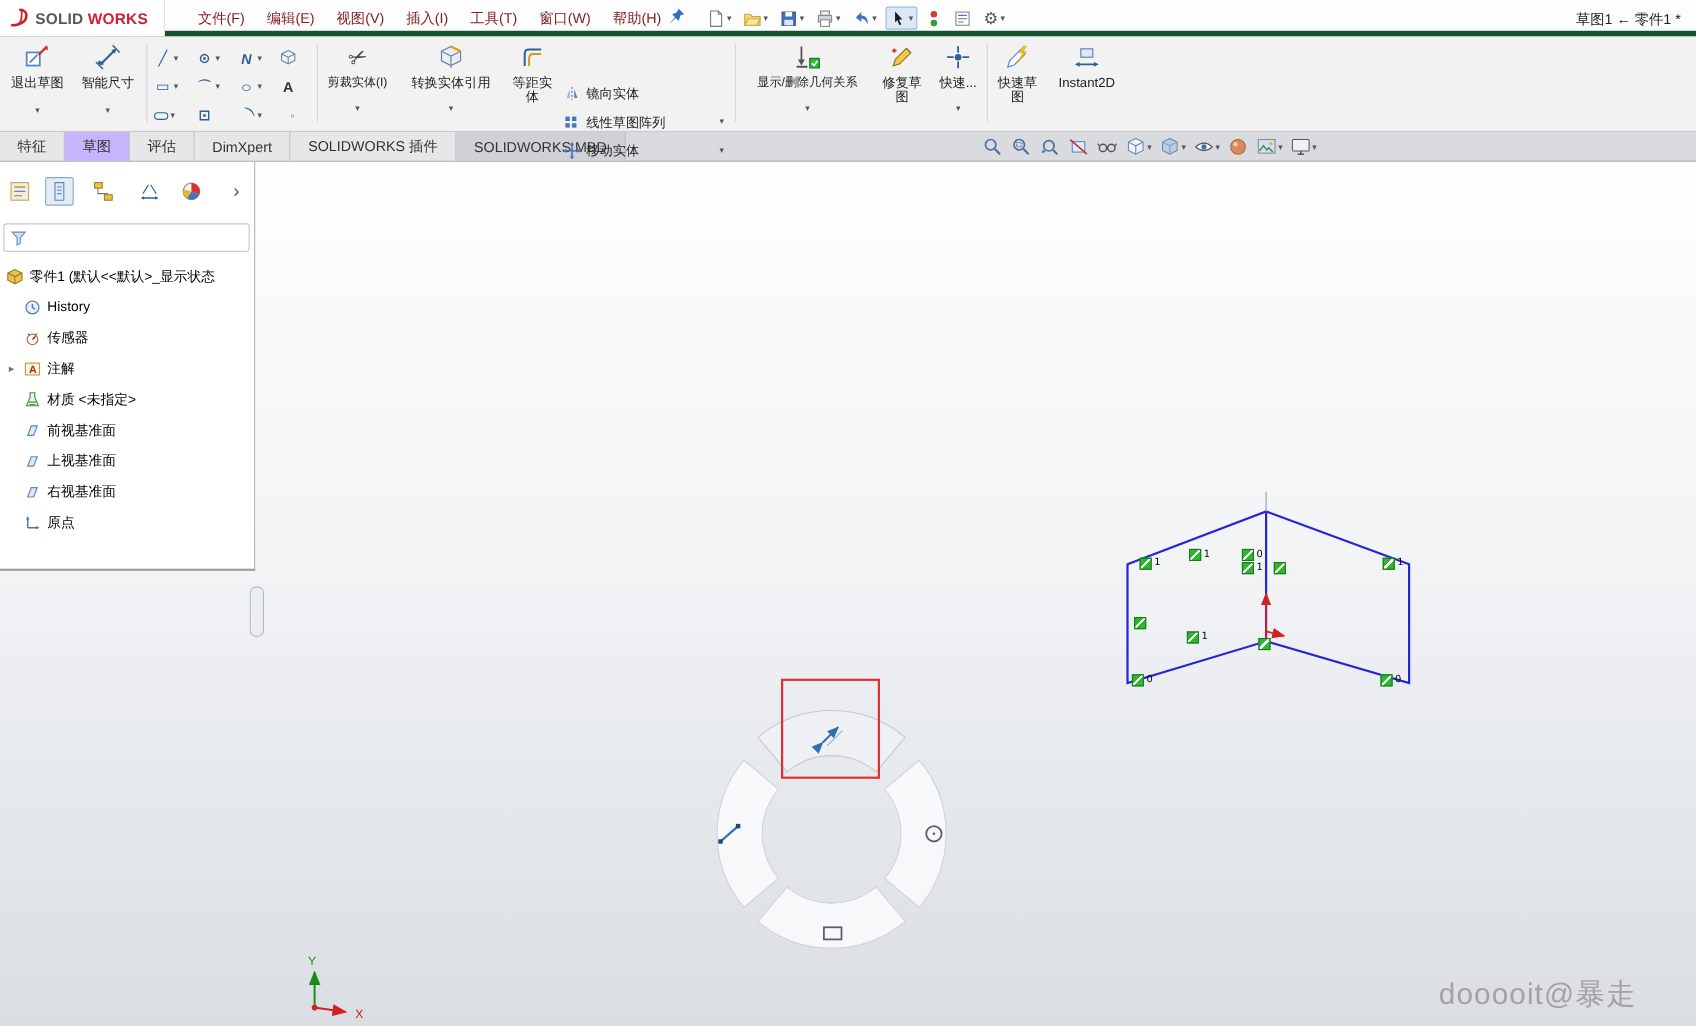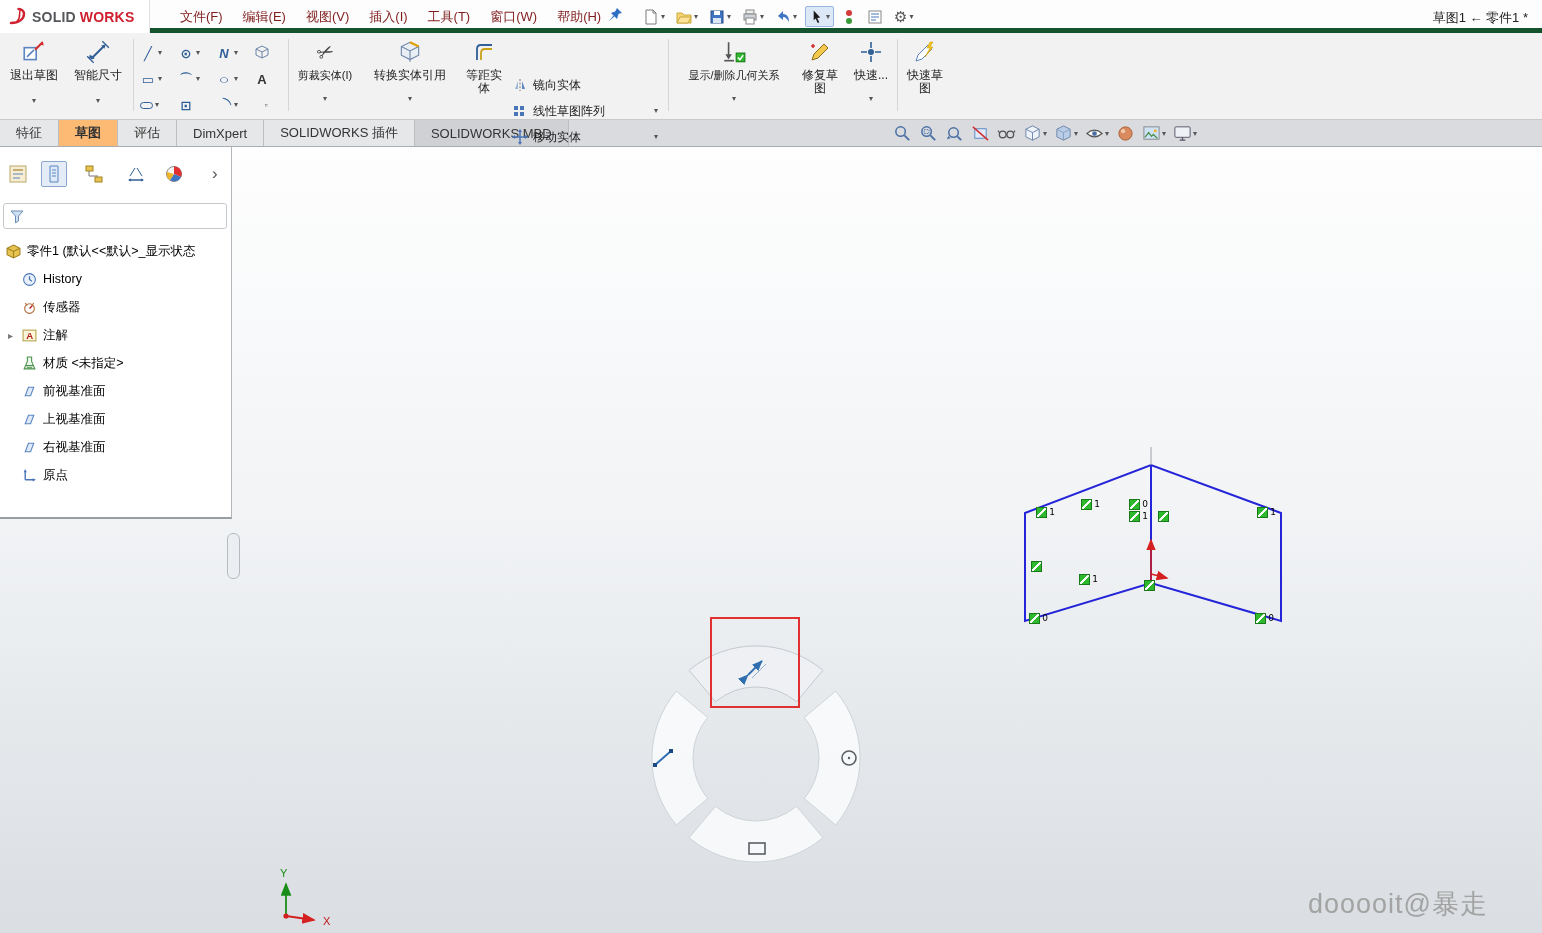--- a/index.html
+++ b/index.html
@@ -26,21 +26,21 @@
 .rbtn .lbl{font-size:12px;line-height:13px}
 .rbtn .lbl.sm{font-size:11px}
 .sep{position:absolute;top:6px;height:72px;width:1px;background:#d6d6d8}
 .cell{position:absolute;display:flex;align-items:center;gap:2px;height:22px}
 .mi{width:16px;height:16px;display:inline-flex;align-items:center;justify-content:center;font-size:13px;color:#2f5f96;font-weight:bold}
 .pill{display:inline-block;width:13px;height:7px;border:1.5px solid #2f5f96;border-radius:4px}
 .rrow{position:absolute;width:152px;height:24px;display:flex;align-items:center;gap:5px;font-size:12px}
 
 .tabbar{left:0;top:120px;width:1542px;height:27px;background:#d9dbde;border-bottom:1px solid #a9adb2;z-index:18;display:flex;align-items:stretch}
 .tab{padding:0 16px;display:flex;align-items:center;font-size:13px;color:#333;background:#e6e7e8;border-right:1px solid #bcbec1;cursor:default}
-.tab.active{background:#fdba74;font-weight:bold}
+.tab.active{background:#c4b5fd;font-weight:normal}
 .tab.dark{background:#cfd1d4}
 .hud{position:absolute;left:893px;top:0;height:27px;display:flex;align-items:center;gap:7px}
 .hicon{display:flex;align-items:center;gap:1px}
 
 .leftpanel{left:0;top:147px;width:232px;height:372px;background:#fff;border-right:1px solid #b3b6ba;border-bottom:2px solid #9a9da1;z-index:6}
 .ptabs{position:absolute;left:0;top:14px;width:100%;height:30px}
 .ptab{position:absolute;width:26px;height:26px;display:flex;align-items:center;justify-content:center;border-radius:2px}
 .ptab.sel{background:#e3ecf7;border:1px solid #8aa8cc}
 .filterbox{position:absolute;left:3px;top:56px;width:224px;height:26px;border:1px solid #c6c9cd;border-radius:3px;display:flex;align-items:center;gap:4px;padding:0 5px;background:#fff}
 .filterbox input{border:none;outline:none;flex:1;font-size:12px;background:transparent}
@@ -331,20 +331,30 @@
     <div class="rbtn" style="left:902px;width:46px">
       <span class="icn">
         <svg width="24" height="24" viewBox="0 0 24 24">
             <path d="M3 21l2-6L15 5l4 4L9 19z" fill="#fff" stroke="#5b86c2"></path>
             <path d="M17 2l-3 6h3l-5 9 8-10h-3l3-5z" fill="#f5c518" stroke="#c89a00" stroke-width=".5"></path>
           </svg>
       </span>
       <span class="lbl" style="width:42px">快速草图</span>
     </div>
 
+    <div class="rbtn" style="left:952px;width:72px">
+      <span class="icn">
+        <svg width="26" height="26" viewBox="0 0 24 24">
+            <rect x="7" y="5" width="10" height="7" fill="#dfe9f7" stroke="#5b86c2"></rect>
+            <path d="M4 18h16" stroke="#2f5f96" stroke-width="1.6"></path>
+            <path d="M2 18l4-2v4zM22 18l-4-2v4z" fill="#2f5f96"></path>
+          </svg>
+      </span>
+      <span class="lbl">Instant2D</span>
+    </div>
   </div>
 
   <div class="tabbar abs">
     <div class="tab">特征</div>
     <div class="tab active">草图</div>
     <div class="tab">评估</div>
     <div class="tab">DimXpert</div>
     <div class="tab">SOLIDWORKS 插件</div>
     <div class="tab dark">SOLIDWORKS MBD</div>
 

